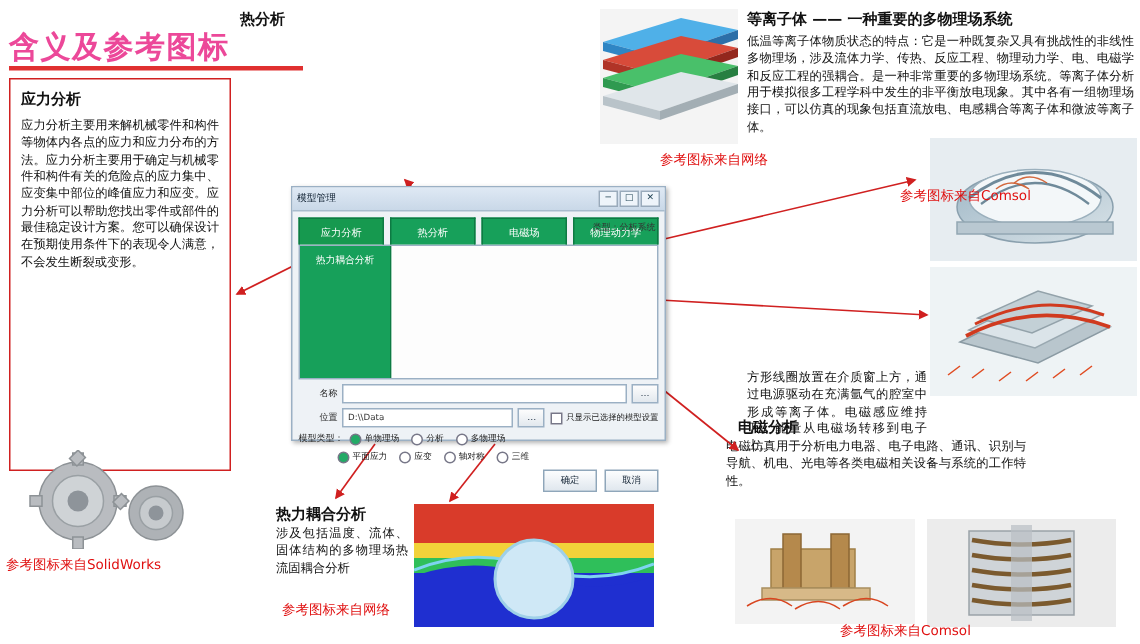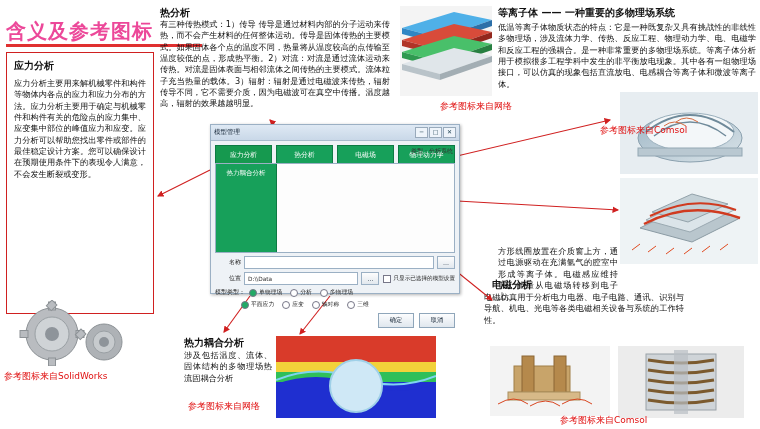--- a/index.html
+++ b/index.html
@@ -69,21 +69,21 @@
 
   
   #img-em1{left:490px;top:346px;width:120px;height:70px;background:#f0f0f0;}
   #img-em2{left:618px;top:346px;width:126px;height:72px;background:#e9e9e9;}
 
   
   #img-gear{left:12px;top:300px;width:130px;height:66px;}
 
   
   #app-window{
-    left:210px;top:124px;width:250px;height:170px;
+    left:194px;top:124px;width:250px;height:170px;
     background:#eef2f6;border:1px solid #9bb0c4;
     box-shadow:1px 1px 3px rgba(0,0,0,.3);
     box-sizing:border-box;
   }
   #app-titlebar{
     height:15px;background:linear-gradient(#dfe9f4,#c9d8e8);
     border-bottom:1px solid #a8bccd;
     display:flex;align-items:center;padding:0 3px;
   }
   #app-title-text{font-size:6.5px;color:#123;flex:1;}
@@ -150,21 +150,20 @@
 
   <div class="abs" id="title">含义及参考图标</div>
   <div class="abs" id="title-underline"></div>
 
   <div class="abs" id="stress-box">
     <div class="heading">应力分析</div>
     <div class="body-text">应力分析主要用来解机械零件和构件等物体内各点的应力和应力分布的方法。应力分析主要用于确定与机械零件和构件有关的危险点的应力集中、应变集中部位的峰值应力和应变。应力分析可以帮助您找出零件或部件的最佳稳定设计方案。您可以确保设计在预期使用条件下的表现令人满意，不会发生断裂或变形。</div>
   </div>
 
   <div class="abs heading" id="thermal-head">热分析</div>
-  <div class="abs body-text" id="thermal-text">有三种传热模式：1）传导 传导是通过材料内部的分子运动来传热，而不会产生材料的任何整体运动。传导是固体传热的主要模式。如果固体各个点的温度不同，热量将从温度较高的点传输至温度较低的点，形成热平衡。2）对流：对流是通过流体运动来传热。对流是固体表面与相邻流体之间传热的主要模式。流体粒子充当热量的载体。3）辐射：辐射是通过电磁波来传热，辐射传导不同，它不需要介质，因为电磁波可在真空中传播。温度越高，辐射的效果越越明显。</div>
 
   <div class="abs heading" id="ion-head">等离子体 —— 一种重要的多物理场系统</div>
   <div class="abs body-text" id="ion-text">低温等离子体物质状态的特点：它是一种既复杂又具有挑战性的非线性多物理场，涉及流体力学、传热、反应工程、物理动力学、电、电磁学和反应工程的强耦合。是一种非常重要的多物理场系统。等离子体分析用于模拟很多工程学科中发生的非平衡放电现象。其中各有一组物理场接口，可以仿真的现象包括直流放电、电感耦合等离子体和微波等离子体。</div>
 
   <div class="img" id="img-heat">
     <svg width="92" height="90" viewBox="0 0 92 90">
       <g>
         <g transform="translate(2,4)">
           <polygon points="0,18 52,2 90,10 38,28" fill="#4fb0e8"></polygon>
           <polygon points="0,18 38,28 38,34 0,24" fill="#2f86c4"></polygon>

